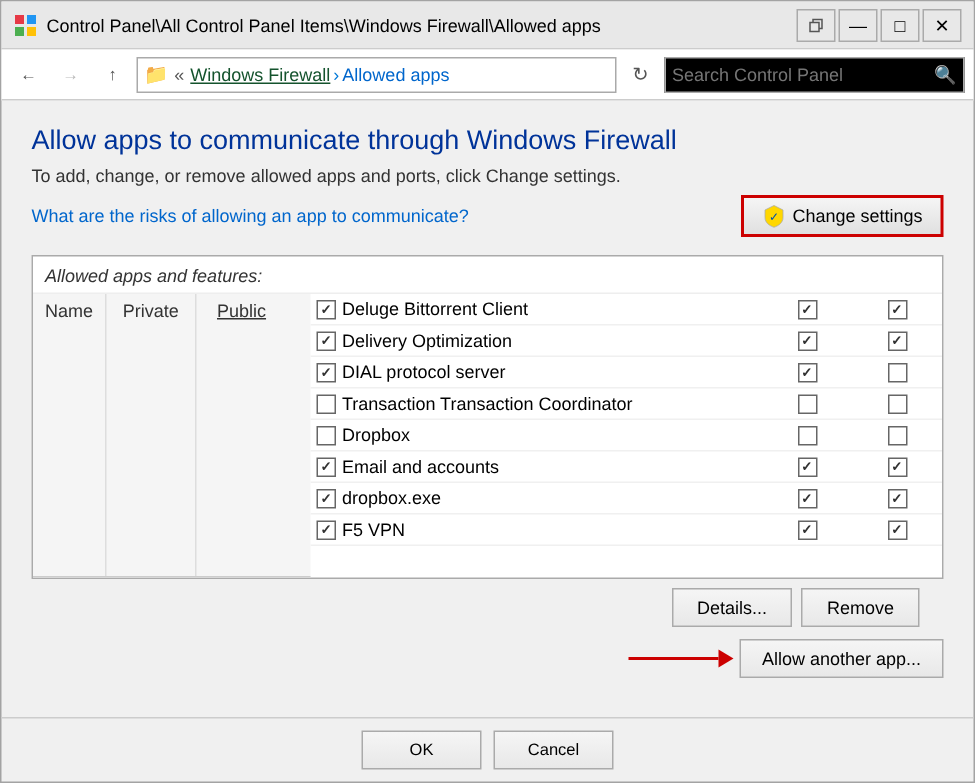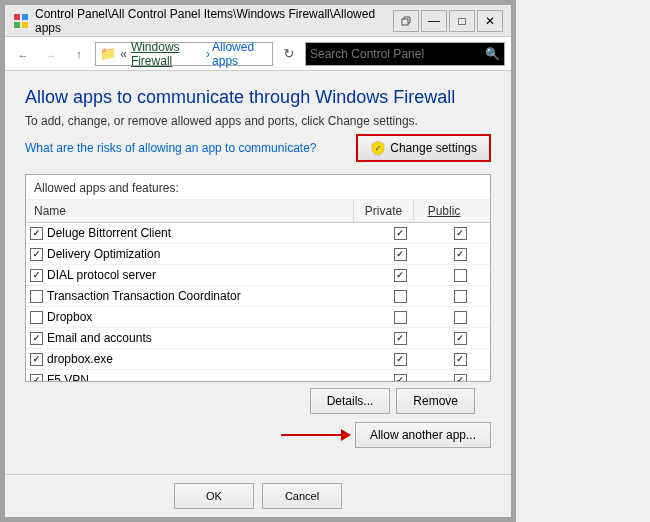--- a/index.html
+++ b/index.html
@@ -7,24 +7,24 @@
       font-family: 'Segoe UI', Tahoma, sans-serif;
       font-size: 12px;
       background: #f0f0f0;
       width: 650px;
       height: 522px;
       overflow: hidden;
     }
 
     
     .window {
-      width: 516px;
+      width: 650px;
       height: 522px;
       background: #f0f0f0;
-      border: 5px solid #a3a3a3;
+      border: 1px solid #a3a3a3;
       display: flex;
       flex-direction: column;
     }
 
     .title-bar {
       background: #e8e8e8;
       height: 32px;
       display: flex;
       align-items: center;
       padding: 0 8px;
@@ -208,27 +208,28 @@
       flex-direction: column;
       overflow: hidden;
     }
 
     .apps-header {
       padding: 6px 8px 4px;
       font-size: 12px;
       color: #333;
       border-bottom: 1px solid #eee;
       flex-shrink: 0;
+      font-style: italic;
     }
 
     .table-wrapper {
       flex: 1;
       overflow: hidden;
       display: flex;
-      flex-direction: column;
+      flex-direction: row;
     }
 
     .table-header {
       display: grid;
       grid-template-columns: 1fr 60px 60px 16px;
       background: #f5f5f5;
       border-bottom: 1px solid #ccc;
       flex-shrink: 0;
     }
 

